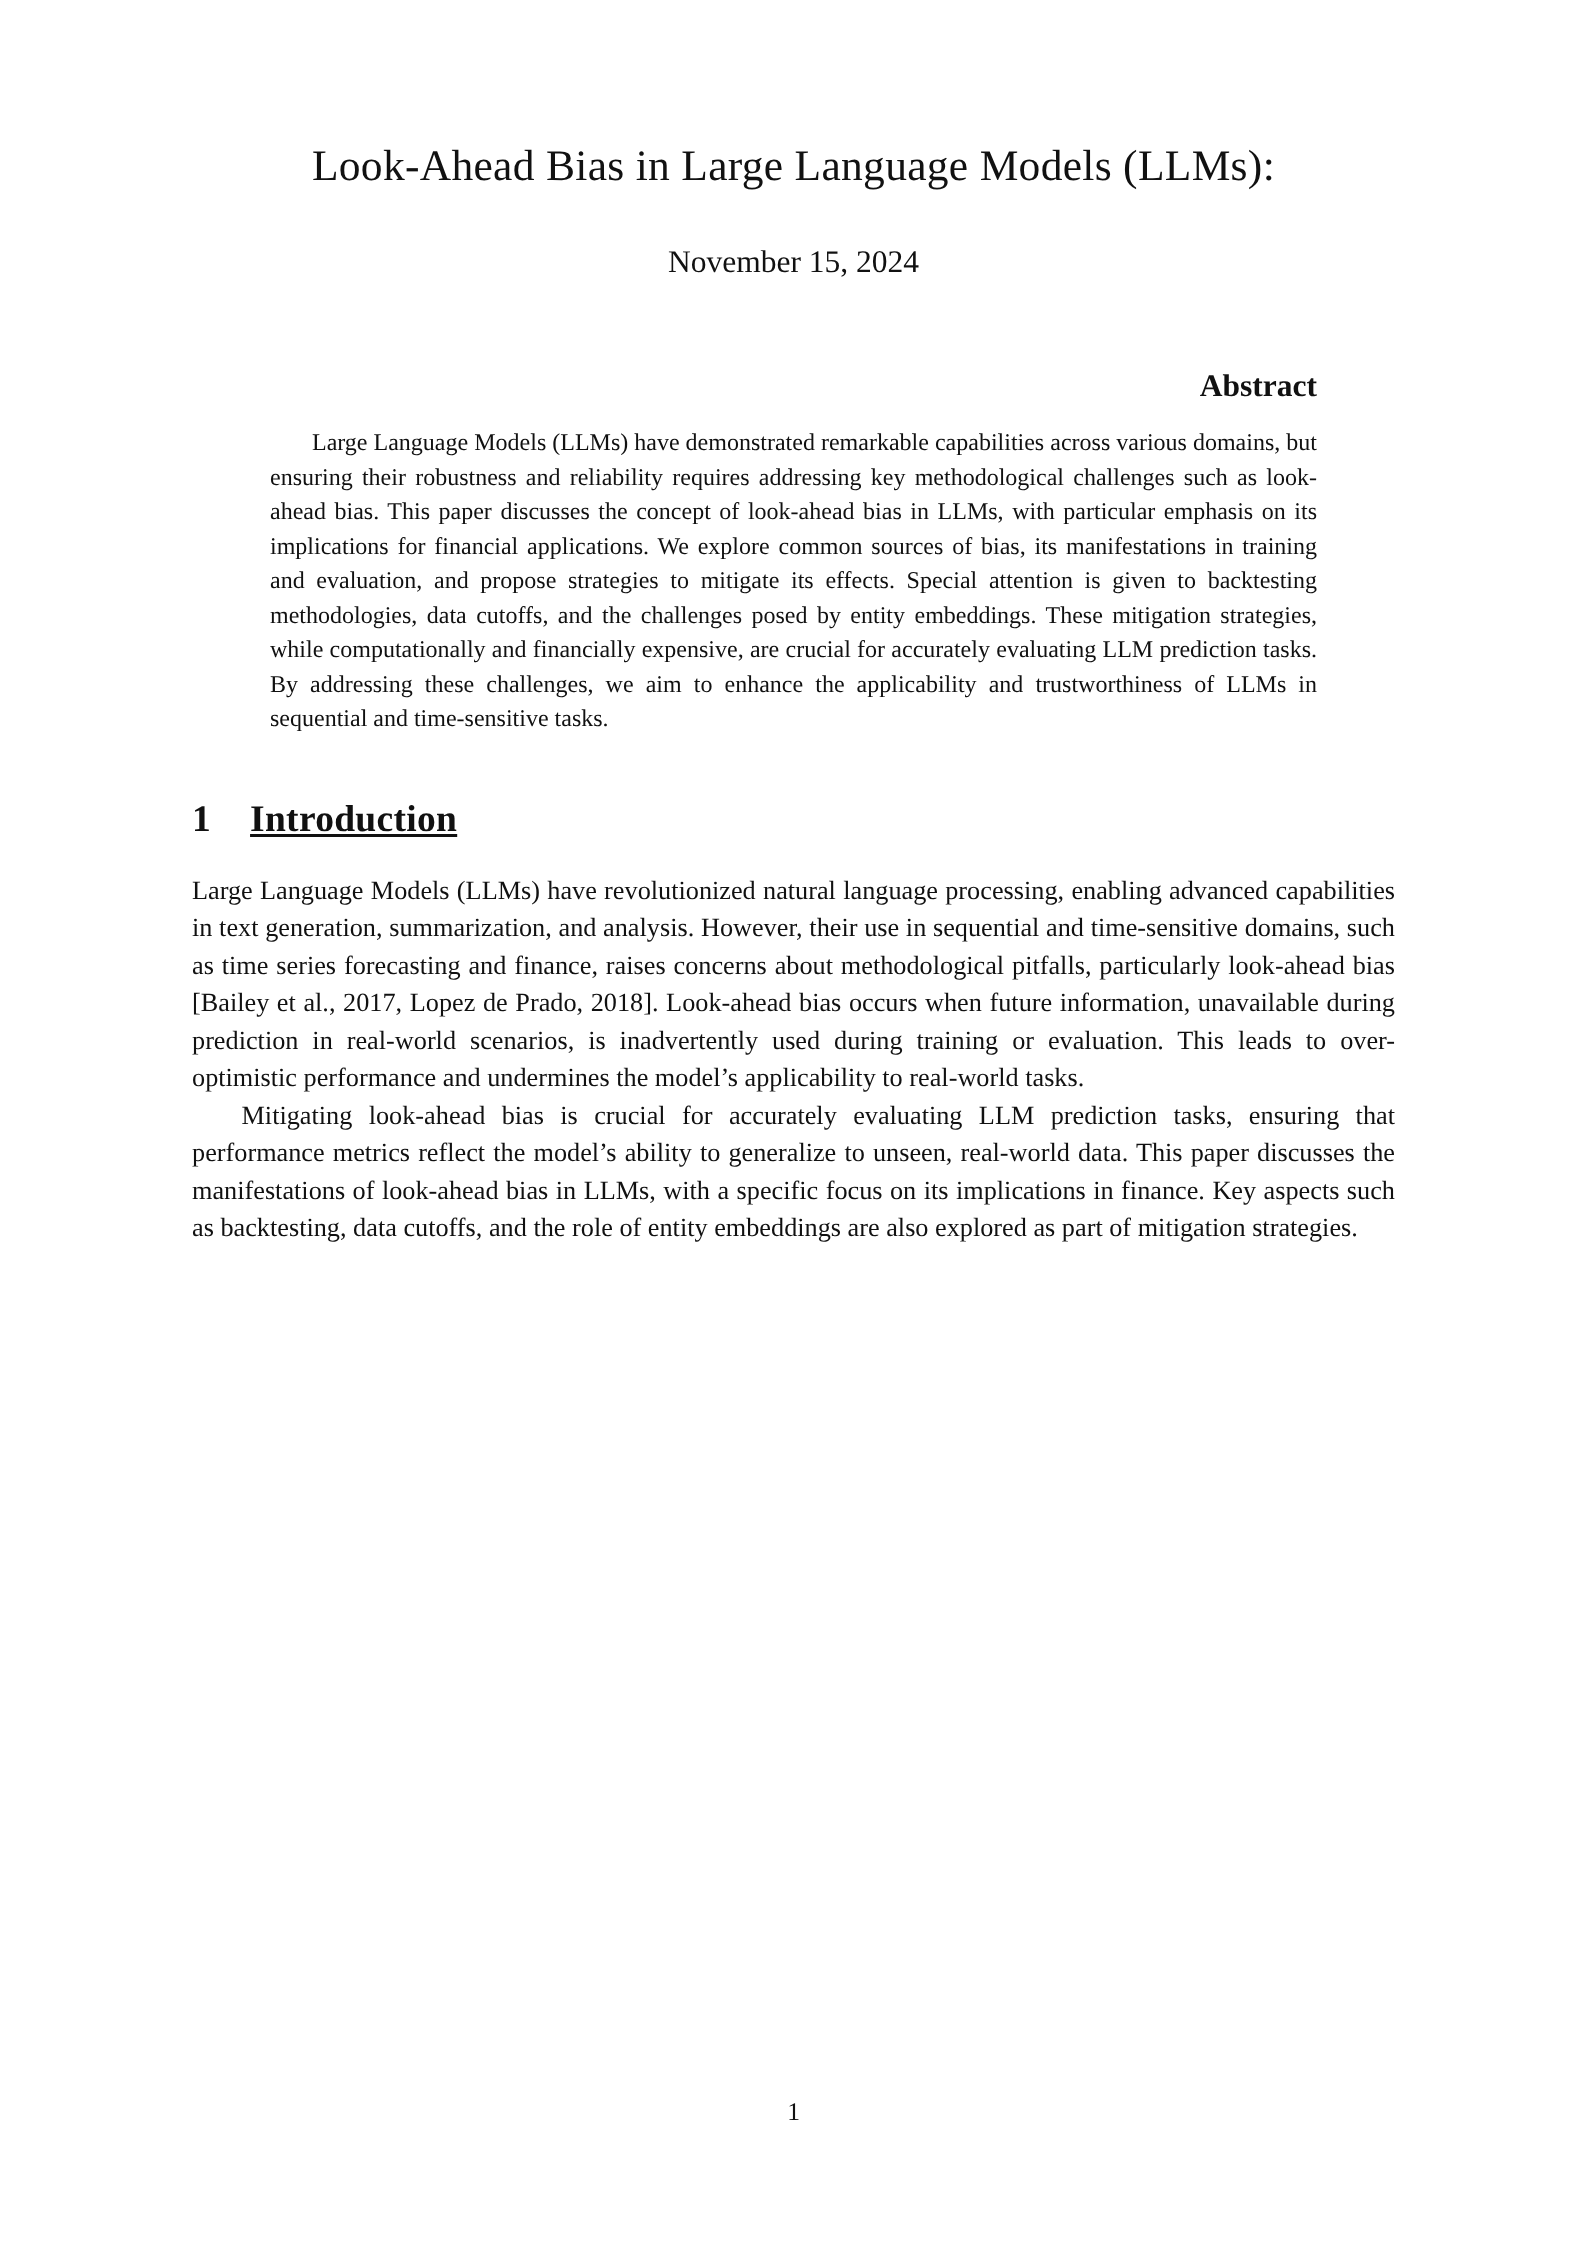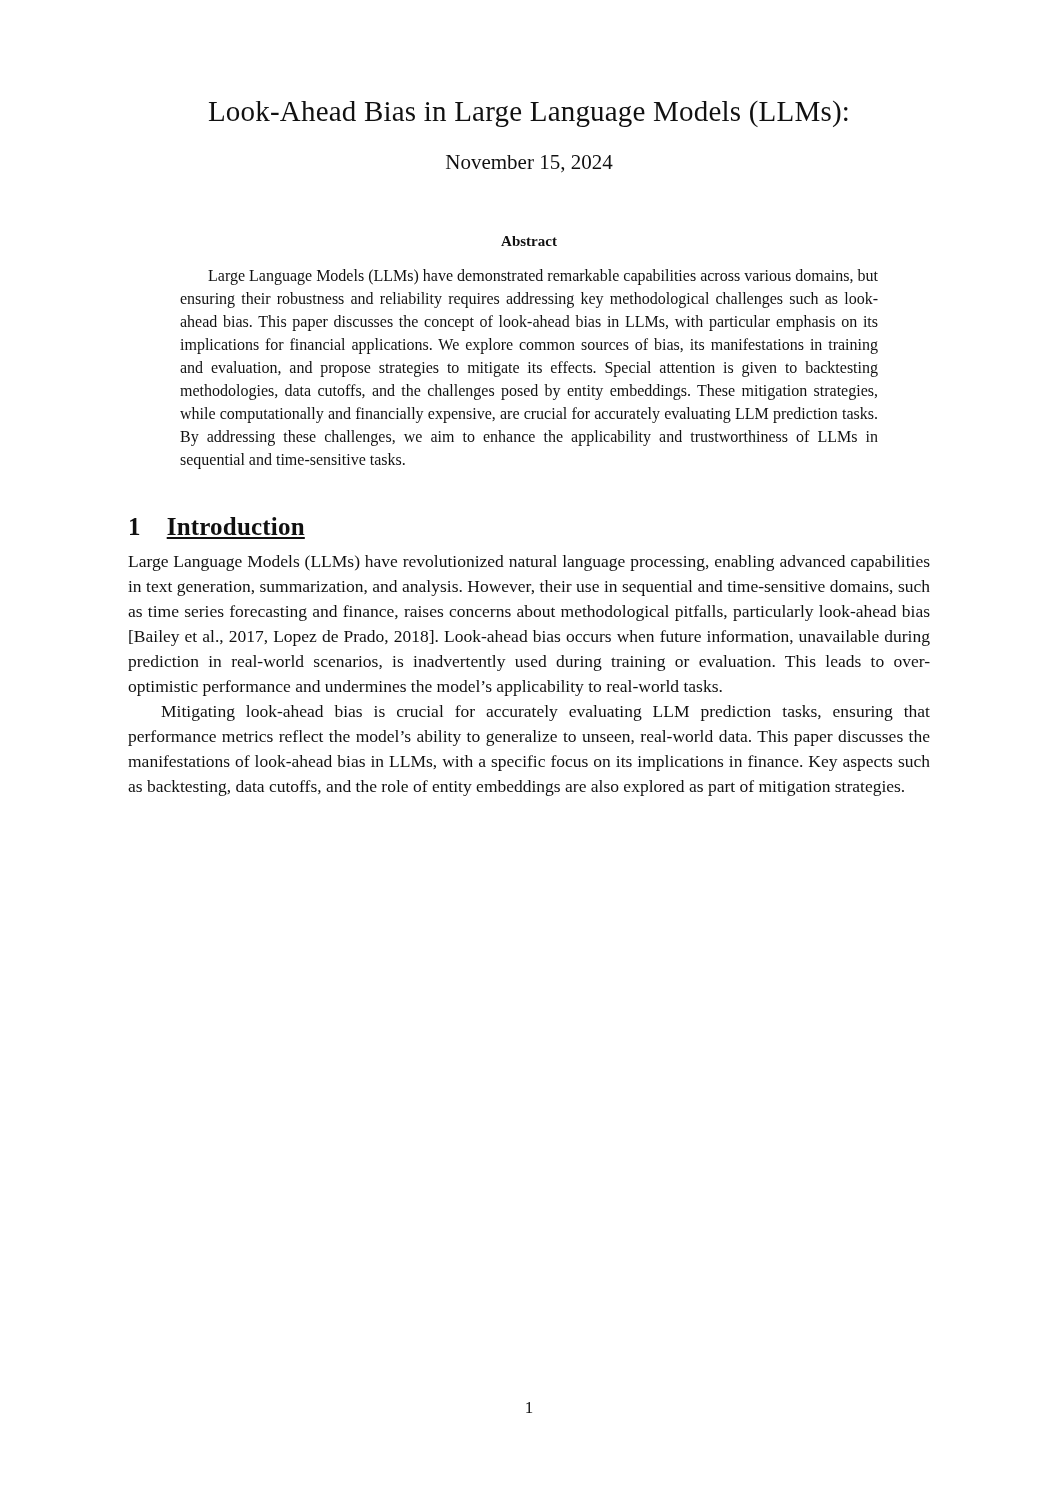--- a/index.html
+++ b/index.html
@@ -29,31 +29,31 @@
     margin: 0 0 0 0;
     letter-spacing: 0.2px;
   }
   .author-block {
     margin-top: 32px;
     text-align: center;
     font-size: 21px;
     line-height: 34px;
   }
   .date-line {
-    margin-top: 12px;
+    margin-top: 24px;
     text-align: center;
     font-size: 21px;
     line-height: 30px;
   }
   .abstract {
     margin: 56px 52px 0 52px;
   }
   .abstract-heading {
-    text-align: center;
-    font-size: 15px;
+    text-align: right;
+    font-size: 21px;
     font-weight: 700;
     margin: 0 0 14px 0;
   }
   .abstract-body {
     font-size: 16px;
     line-height: 23px;
     text-align: justify;
     text-indent: 28px;
     hyphens: auto;
     margin: 0;
@@ -71,21 +71,21 @@
     display: inline-block;
     margin-right: 26px;
   }
   .para {
     font-size: 17.5px;
     line-height: 25px;
     text-align: justify;
     hyphens: auto;
     margin: 0;
   }
-  .first-para { margin-top: 8px; }
+  .first-para { margin-top: 20px; }
   .indent { text-indent: 33px; }
   .page-number {
     position: absolute;
     left: 0;
     right: 0;
     top: 1398px;
     text-align: center;
     font-size: 17px;
   }
 </style>

